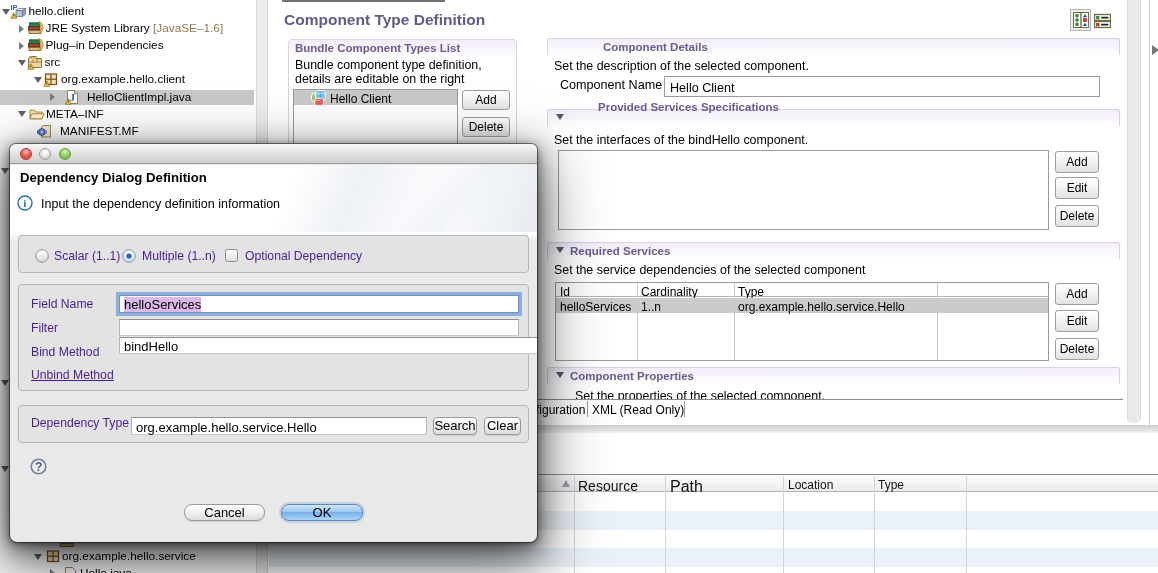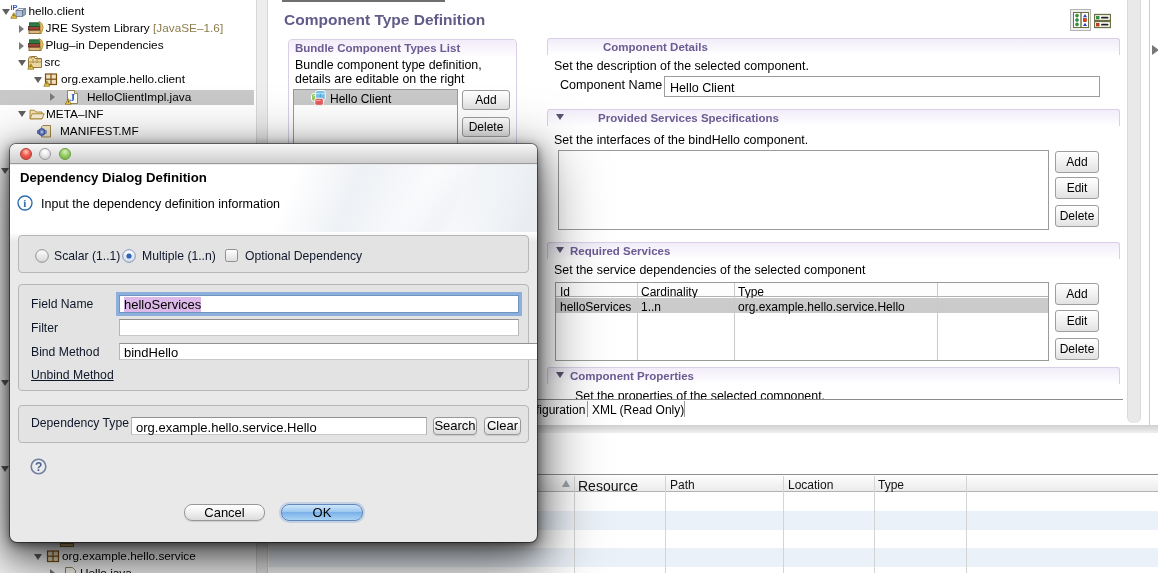--- a/index.html
+++ b/index.html
@@ -15,21 +15,21 @@
   .secband { position:absolute; height:17px; border:1px solid #d9cfe7; border-bottom:none;
      border-radius:3px 3px 0 0; background:linear-gradient(#f2edf9, #fcfbfe 80%, #ffffff); }
   .sectitle { position:absolute; font-size:11.5px; font-weight:bold; color:#6b5b93; white-space:nowrap; }
   .formtext { position:absolute; font-size:12.4px; color:#000; white-space:nowrap; }
   .celltext { position:absolute; font-size:12px; color:#000; white-space:nowrap; }
   .ebtn { position:absolute; background:linear-gradient(#ffffff, #f2f2f2 50%, #e2e2e2);
      border:1px solid #9e9e9e; border-radius:3px; font-size:12px; color:#000;
      text-align:center; }
   .sectri { position:absolute; width:0; height:0; border-top:6px solid #585470; border-left:4.5px solid transparent; border-right:4.5px solid transparent; }
   
-  .mlabel { position:absolute; font-size:12.2px; color:#0f172a; white-space:nowrap; }
+  .mlabel { position:absolute; font-size:12.2px; color:#4c1d95; white-space:nowrap; }
   .mfield { position:absolute; background:#fff; border:1px solid; border-color:#919191 #b5b5b5 #c8c8c8 #b5b5b5; font-size:13px; color:#000; line-height:15px; }
   .mbtn { position:absolute; background:linear-gradient(#ffffff, #f2f2f2 45%, #dcdcdc); border:1px solid #989898; border-radius:4px; font-size:13px; color:#000; text-align:center; box-shadow:0 1px 1px rgba(0,0,0,0.12); }
   .grp { position:absolute; left:8px; width:511px; background:#e3e3e3; border:1px solid #b7b7b7; border-radius:4px; }
 </style>
 </head>
 <body>
 
 <div id="pkg" class="abs" style="left:0; top:0; width:256px; height:573px; background:#fff;"></div>
 <div id="pkgrows">
 
@@ -181,21 +181,21 @@
 
 <div class="secband" style="left:547px; top:38px; width:573px;"></div>
 <div class="sectitle" style="left:555px; top:41px;margin-left:48px;">Component Details</div>
 <div class="formtext" style="left:554px; top:59px;">Set the description of the selected component.</div>
 <div class="formtext" style="left:560px; top:78px; font-size:12.6px;">Component Name</div>
 <div class="abs" style="left:664px; top:76px; width:436px; height:21px; background:#fff; border:1px solid #9c9c9c;"></div>
 <div class="formtext" style="left:670px; top:80.5px; font-size:12.6px;">Hello Client</div>
 
 <div class="secband" style="left:547px; top:109px; width:573px;"></div>
 <div class="sectri" style="left:556px; top:114px;"></div>
-<div class="sectitle" style="left:570px; top:112px;padding-left:28px;">Provided Services Specifications</div>
+<div class="sectitle" style="left:570px; top:101px;padding-left:28px;">Provided Services Specifications</div>
 <div class="formtext" style="left:554px; top:133px;">Set the interfaces of the bindHello component.</div>
 <div class="abs" style="left:558px; top:150px; width:491px; height:80px; background:#fff; border:1px solid #9a9a9a;"></div>
 <div class="ebtn" style="left:1055px; top:151px; width:44px; height:22px; line-height:20px;">Add</div>
 <div class="ebtn" style="left:1055px; top:177px; width:44px; height:22px; line-height:20px;">Edit</div>
 <div class="ebtn" style="left:1055px; top:205px; width:44px; height:22px; line-height:20px;">Delete</div>
 
 <div class="secband" style="left:547px; top:242px; width:573px;"></div>
 <div class="sectri" style="left:556px; top:247px;"></div>
 <div class="sectitle" style="left:570px; top:245px;">Required Services</div>
 <div class="formtext" style="left:554px; top:263px;">Set the service dependencies of the selected component</div>
@@ -242,21 +242,21 @@
 <div class="abs" style="left:269px; top:548px; width:889px; height:19px; background:#ebf1f8;"></div>
 
 <div class="abs" style="left:574px; top:476px; width:1px; height:97px; background:#d4d4d4;"></div>
 <div class="abs" style="left:665px; top:476px; width:1px; height:97px; background:#d4d4d4;"></div>
 <div class="abs" style="left:783px; top:476px; width:1px; height:97px; background:#d4d4d4;"></div>
 <div class="abs" style="left:874px; top:476px; width:1px; height:97px; background:#d4d4d4;"></div>
 <div class="abs" style="left:966px; top:476px; width:1px; height:97px; background:#d4d4d4;"></div>
 
 <div class="abs" style="left:562px; top:480px; width:0; height:0; border-bottom:7px solid #9aa2ac; border-left:4.5px solid transparent; border-right:4.5px solid transparent;"></div>
 <div class="abs" style="left:578px; top:478px; font-size:14px; color:#111;">Resource</div>
-<div class="abs" style="left:670px; top:478px; font-size:12px; color:#111;">Path</div>
+<div class="abs" style="left:670px; top:478px; font-size:16px; color:#111;">Path</div>
 <div class="abs" style="left:788px; top:478px; font-size:12px; color:#111;">Location</div>
 <div class="abs" style="left:878px; top:478px; font-size:12px; color:#111;">Type</div>
 
 <div id="dialog" class="abs" style="left:10px; top:144px; width:527px; height:398px;
      border-radius:6px 6px 7px 7px; overflow:hidden;
      box-shadow:0 20px 60px 8px rgba(0,0,0,0.50), 0 8px 24px 2px rgba(0,0,0,0.42), 0 2px 8px rgba(0,0,0,0.5), 0 0 0 1px rgba(105,105,105,0.75);
      background:#e9e9e9;">
 
   <div class="abs" style="left:0; top:0; width:527px; height:20px; background:linear-gradient(#f7f7f7, #cecece); border-bottom:1px solid #9b9b9b;"></div>
   <div class="abs" style="left:9.5px; top:4px; width:12px; height:12px; border-radius:50%; background:radial-gradient(circle at 50% 28%, #ffb9af 6%, #ed594d 48%, #d5423a 92%); border:0.5px solid #b03a30;"></div>
@@ -300,21 +300,21 @@
   <div class="abs" style="left:215px; top:105px; width:13px; height:13px; background:linear-gradient(#ffffff,#dedede); border:1px solid #8f8f8f; border-radius:2.5px;"></div>
   <div class="mlabel" style="left:235px; top:105px;">Optional Dependency</div>
 
   <div class="grp" style="top:140px; height:107px;"></div>
   <div class="mlabel" style="left:21px; top:153px;">Field Name</div>
   <div class="mlabel" style="left:21px; top:177px;">Filter</div>
   <div class="mlabel" style="left:21px; top:200.5px;">Bind Method</div>
   <div class="mlabel" style="left:21px; top:224px;text-decoration:underline;">Unbind Method</div>
   <div class="mfield" style="left:109px; top:151px; width:400px; height:18px; border-color:#6f94bf; box-shadow:0 0 0 3px rgba(125,167,217,0.85); padding:1px 0 0 4px;"><span style="background:#dcb9e8;">helloServices</span></div>
   <div class="mfield" style="left:109px; top:175px; width:400px; height:17px;"></div>
-  <div class="mfield" style="left:109px; top:199px; width:448px; height:17px; padding:1px 0 0 4px;">bindHello</div>
+  <div class="mfield" style="left:109px; top:193px; width:448px; height:17px; padding:1px 0 0 4px;">bindHello</div>
 
   <div class="grp" style="top:261px; height:38px;"></div>
   <div class="mlabel" style="left:21px; top:272px;">Dependency Type</div>
   <div class="mfield" style="left:121px; top:273px; width:296px; height:18px; padding:1.5px 0 0 4px;">org.example.hello.service.Hello</div>
   <div class="mbtn" style="left:423px; top:273px; width:44px; height:18px; line-height:16px;">Search</div>
   <div class="mbtn" style="left:474px; top:273px; width:37px; height:18px; line-height:16px;">Clear</div>
 
   <svg class="abs" style="left:20px; top:314px;" width="17" height="17" viewBox="0 0 17 17">
     <circle cx="8.5" cy="8.5" r="7.3" fill="#ebebeb" stroke="#71809f" stroke-width="1.6"></circle>
     <text x="5" y="13" font-size="12" font-weight="bold" fill="#4a5f8f" font-family="Liberation Sans">?</text>

